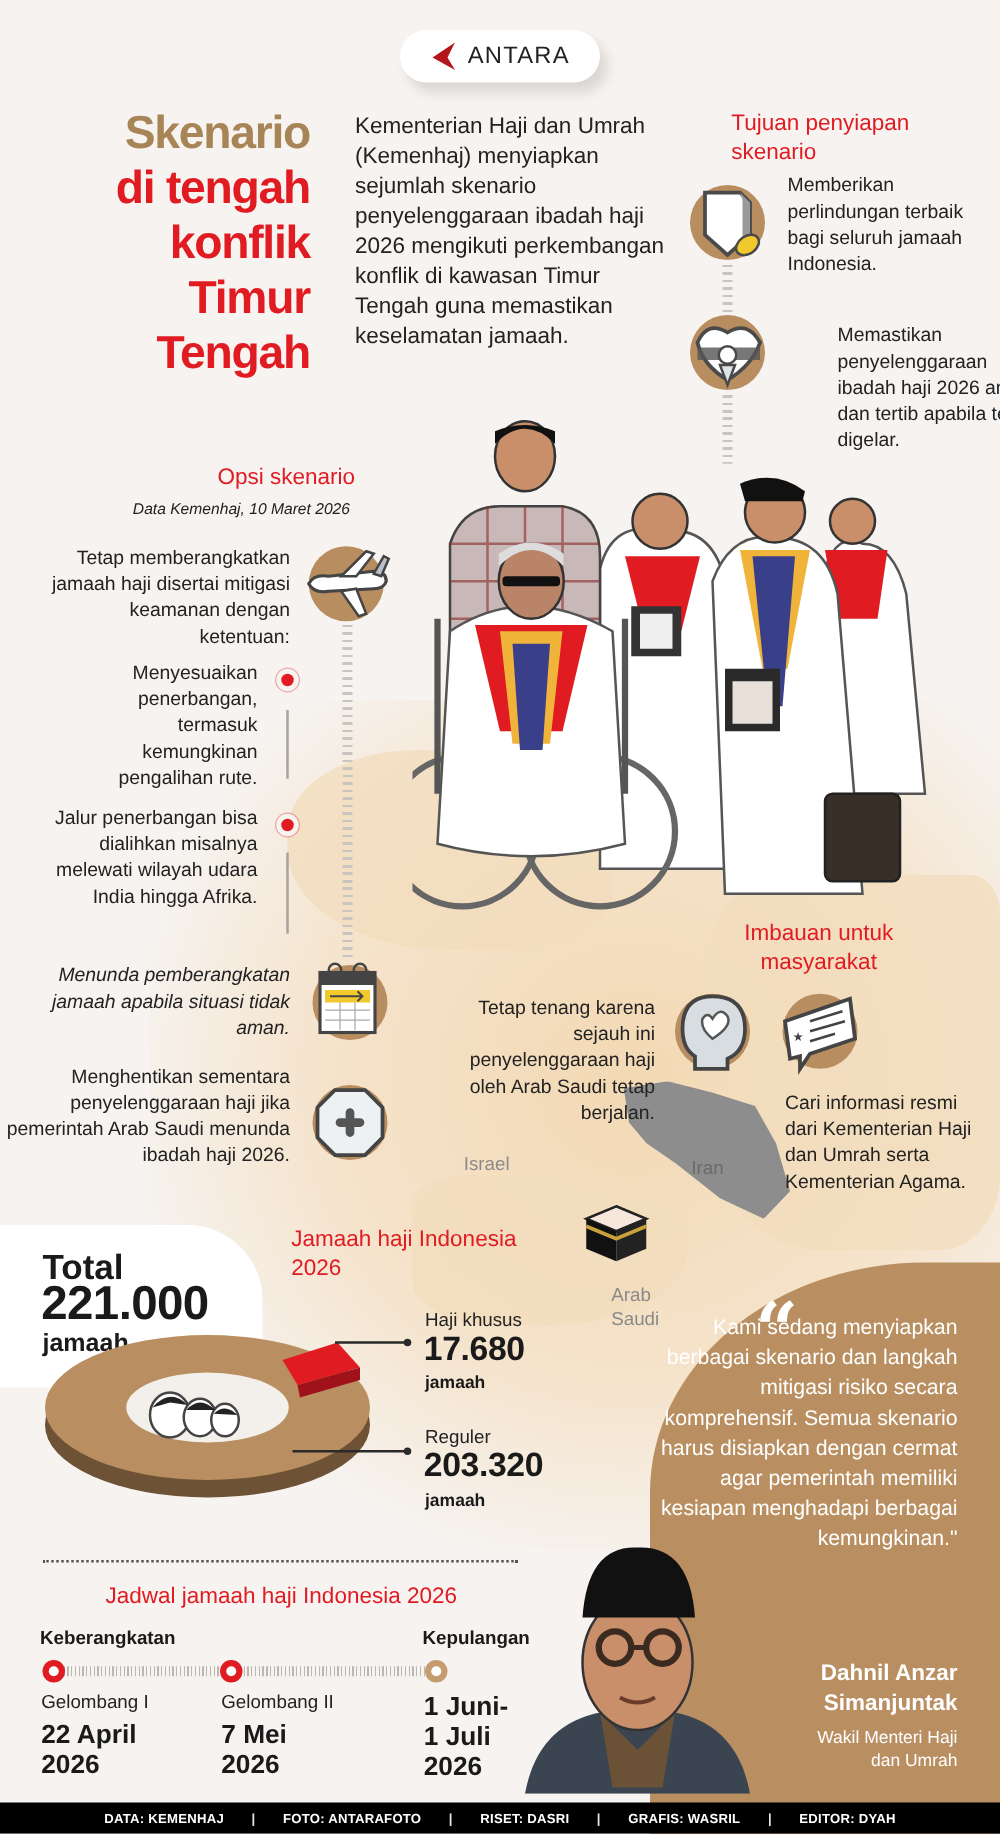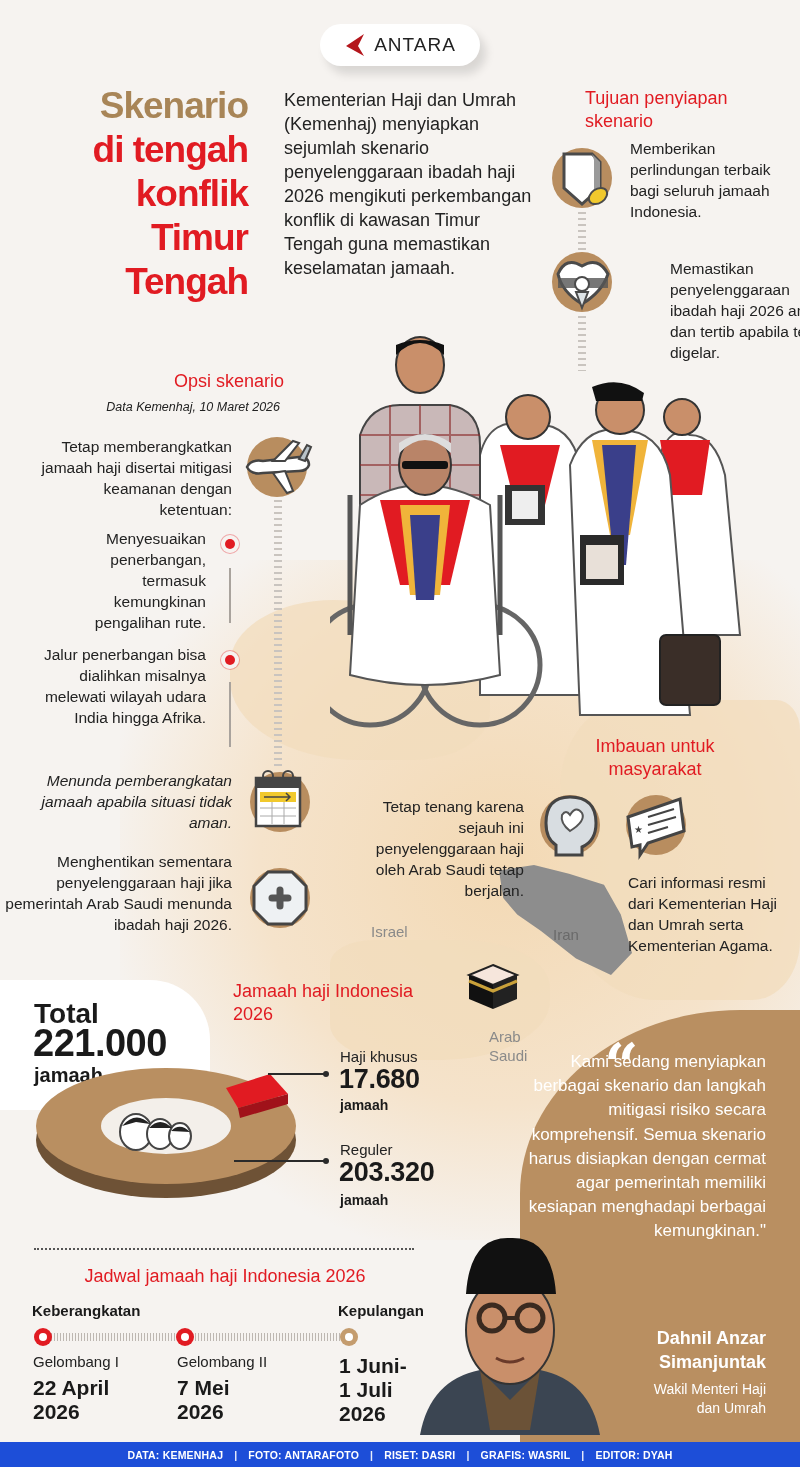--- a/index.html
+++ b/index.html
@@ -137,22 +137,22 @@
   .node-tan { background: #c49c6e; }
   .wave-label { position: absolute; top: 1353px; font-size: 15px; color: #222; }
   .wave-date { position: absolute; font-weight: 700; font-size: 21px; line-height: 24px; }
 
   
   .people { position: absolute; left: 330px; top: 335px; width: 440px; height: 400px; }
 
   
   .footer {
     position: absolute; left: 0; top: 1442px; width: 800px; height: 25px;
-    background: #1d4ed8; color: #fff; font-size: 10.5px; font-weight: 700;
-    display: flex; align-items: center; justify-content: center; gap: 11px; letter-spacing: 0.2px;
+    background: #000000; color: #fff; font-size: 10.5px; font-weight: 700;
+    display: flex; align-items: center; justify-content: center; gap: 22px; letter-spacing: 0.2px;
   }
   .footer .sep { opacity: 0.9; }
 </style>
 </head>
 <body>
 
 <div class="map-glow"></div>
 <div class="map-land" style="left:230px;top:600px;width:260px;height:160px;border-radius:40% 60% 30% 50%;"></div>
 <div class="map-land" style="left:330px;top:940px;width:220px;height:120px;border-radius:20% 40% 50% 30%;"></div>
 <div class="map-land" style="left:560px;top:700px;width:240px;height:300px;border-radius:30% 10% 20% 40%;"></div>

